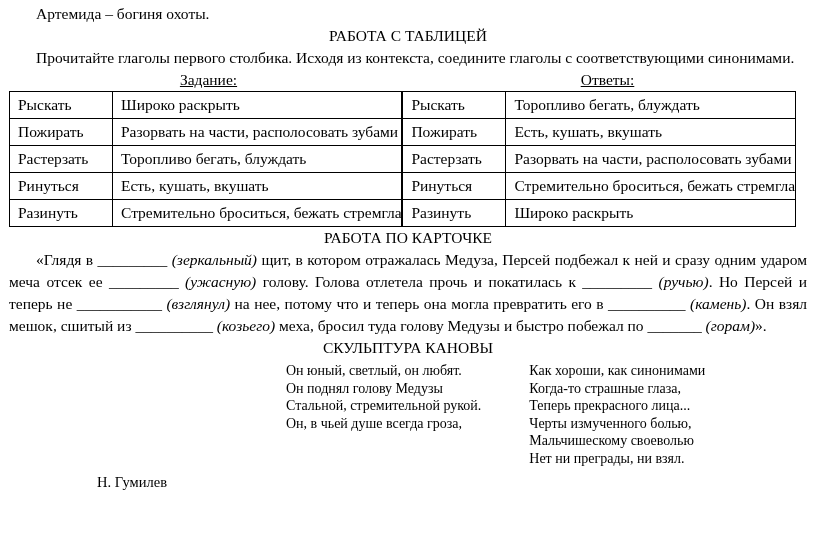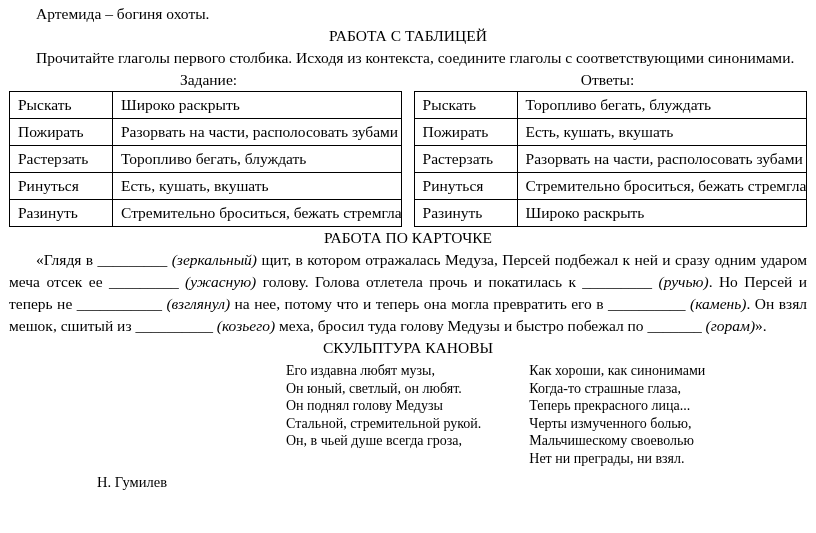--- a/index.html
+++ b/index.html
@@ -16,23 +16,23 @@
   p, h2 {
     margin: 0;
     font-size: 15.5px;
     font-weight: normal;
     line-height: 22px;
   }
   .center { text-align: center; }
   .indent { text-indent: 27px; }
   .justify { text-align: justify; }
   .italic { font-style: italic; }
-  .labels { display: flex; }
+  .labels { display: flex; text-decoration: underline; }
   .labels > div { flex: 1; text-align: center; line-height: 22px; }
-  .tables { display: flex; justify-content: space-between; }
+  .tables { display: flex; }
   table.vtable { border-collapse: collapse; width: 49.3%; table-layout: fixed; }
   td {
     border: 1px solid #000;
     padding: 1px 8px;
     height: 24px;
     vertical-align: middle;
     font-size: 15.5px;
     white-space: nowrap;
     overflow: hidden;
   }
@@ -123,21 +123,20 @@
   </div>
 
   <h2 class="center">РАБОТА ПО КАРТОЧКЕ</h2>
 
   <p class="indent justify card-para"><span>«Глядя в </span><span>_________ </span><span class="italic">(зеркальный)</span><span> щит, в котором отражалась Медуза, Персей подбежал к ней и сразу одним ударом меча отсек ее </span><span>_________ </span><span class="italic">(ужасную)</span><span> голову. Голова отлетела прочь и покатилась к </span><span>_________ </span><span class="italic">(ручью)</span><span>. Но Персей и теперь не </span><span>___________ </span><span class="italic">(взглянул)</span><span> на нее, потому что и теперь она могла превратить его в </span><span>__________ </span><span class="italic">(камень)</span><span>. Он взял мешок, сшитый из </span><span>__________ </span><span class="italic">(козьего)</span><span> меха, бросил туда голову Медузы и быстро побежал по </span><span>_______ </span><span class="italic">(горам)</span><span>».</span></p>
 
   <h2 class="center">СКУЛЬПТУРА КАНОВЫ</h2>
 
   <div class="poem">
     <div class="poem-col">
-      <div class="poem-line">Его издавна любят музы,</div>
       <div class="poem-line">Он юный, светлый, он любят.</div>
       <div class="poem-line">Он поднял голову Медузы</div>
       <div class="poem-line">Стальной, стремительной рукой.</div>
       <div class="poem-line">Он, в чьей душе всегда гроза,</div>
     </div>
     <div class="poem-col">
       <div class="poem-line">Как хороши, как синонимами</div>
       <div class="poem-line">Когда-то страшные глаза,</div>
       <div class="poem-line">Теперь прекрасного лица...</div>
       <div class="poem-line">Черты измученного болью,</div>

